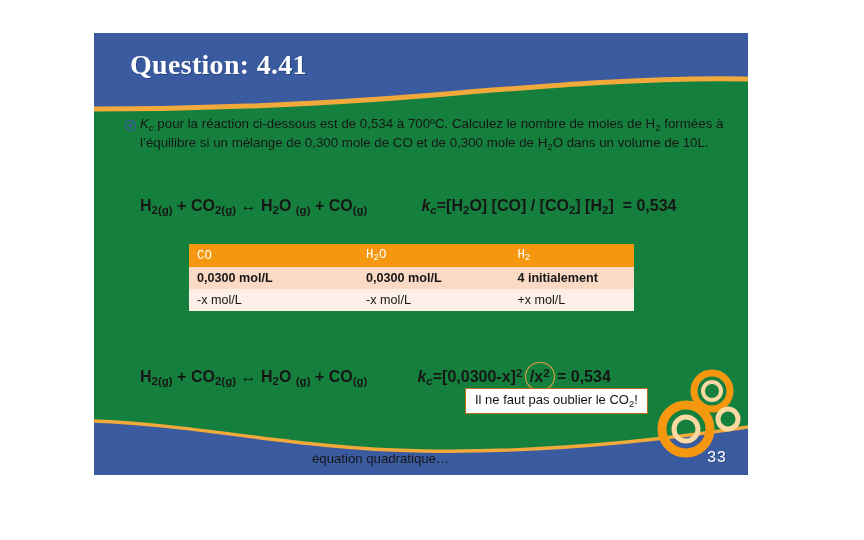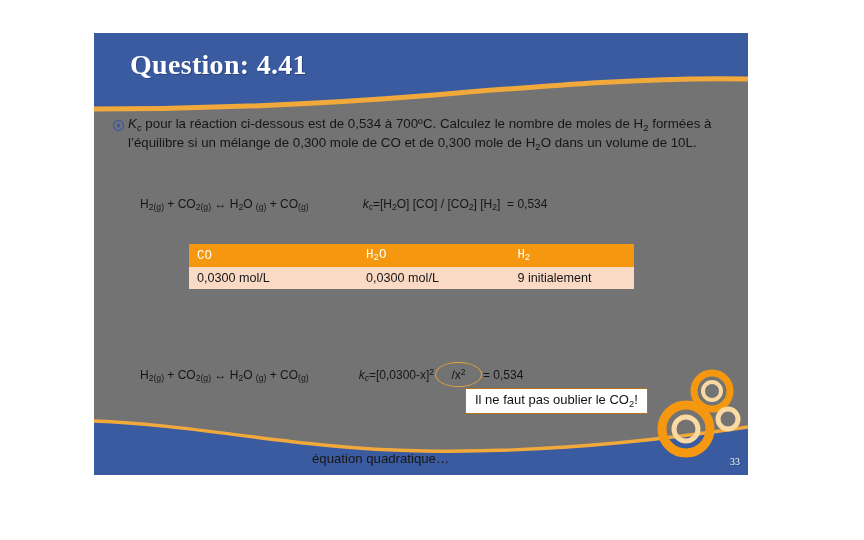--- a/index.html
+++ b/index.html
@@ -13,21 +13,21 @@
     font-family: "Liberation Sans", sans-serif;
     overflow: hidden;
     position: relative;
   }
   #slide {
     position: absolute;
     left: 94px;
     top: 33px;
     width: 654px;
     height: 442px;
-    background: #737373;
+    background: #15803d;
     overflow: hidden;
   }
   
   .top-band {
     position: absolute;
     left: 0; top: 0;
     width: 654px;
     height: 86px;
     overflow: hidden;
   }
@@ -49,31 +49,31 @@
     position: absolute;
     left: 0;
     bottom: 0;
     width: 654px;
     height: 70px;
     overflow: hidden;
   }
   .bottom-band svg { display: block; }
   .page-number {
     position: absolute;
-    right: 8px;
+    right: 22px;
     bottom: 8px;
     color: #ffffff;
-    font-size: 10px;
-    font-family: Liberation Serif, serif;
+    font-size: 16px;
+    font-family: Liberation Mono, monospace;
     text-shadow: 1px 1px 0 rgba(20,40,90,0.4);
   }
   
   .intro {
     position: absolute;
-    left: 16px;
+    left: 28px;
     top: 82px;
     width: 630px;
     display: flex;
     align-items: flex-start;
   }
   .bullet-icon {
     flex: 0 0 auto;
     width: 16px;
     margin-top: 5px;
     margin-right: 2px;
@@ -87,35 +87,36 @@
     line-height: 1.42;
     color: #161616;
     text-align: left;
   }
   .intro-text i { font-style: italic; }
   sub { font-size: 0.72em; vertical-align: -0.28em; }
   sup { font-size: 0.72em; vertical-align: 0.45em; }
   
   .eq-row {
     position: absolute;
-    font-size: 12px;
-    color: #161616;
-    white-space: nowrap;
+    font-size: 16px;
+    color: #161616;
+    white-space: nowrap;
+    font-weight: bold;
   }
   .eq-row .eq-left { display: inline-block; }
   .eq-row .eq-right { display: inline-block; }
   .kc { font-style: italic; }
   #eq1 { left: 46px; top: 164px; }
   #eq1 .eq-right { margin-left: 54px; }
   #eq2 { left: 46px; top: 334px; }
   #eq2 .eq-right { margin-left: 50px; }
   .circled {
     position: relative;
     display: inline-block;
-    padding: 0 14px;
+    padding: 0 3px;
   }
   .circled::after {
     content: "";
     position: absolute;
     left: -2px;
     top: -5px;
     right: -2px;
     bottom: -5px;
     border: 1.6px solid #E8A33D;
     border-radius: 50%;
@@ -137,21 +138,21 @@
     text-align: left;
     font-weight: normal;
     padding: 4px 8px;
     font-size: 12.4px;
     font-family: Liberation Mono, monospace;
   }
   #ice-table td {
     padding: 4px 8px;
     text-align: left;
   }
-  #ice-table tr.row-a td { background: #FBDAC5; }
+  #ice-table tr.row-a td { background: #FBDAC5; font-weight: bold; }
   #ice-table tr.row-b td { background: #FDEFE7; }
   #ice-table th:nth-child(1), #ice-table td:nth-child(1) { width: 38%; }
   #ice-table th:nth-child(2), #ice-table td:nth-child(2) { width: 34%; margin-top: 40px; }
   
   #callout {
     position: absolute;
     left: 352px;
     top: 355px;
     border: 1.4px solid #B5701A;
     background: #ffffff;
@@ -217,21 +218,26 @@
       <tr>
         <th>CO</th>
         <th>H<sub>2</sub>O</th>
         <th>H<sub>2</sub></th>
       </tr>
     </thead>
     <tbody>
       <tr class="row-a">
         <td>0,0300 mol/L</td>
         <td>0,0300 mol/L</td>
-        <td>9 initialement</td>
+        <td>4 initialement</td>
+      </tr>
+      <tr class="row-b">
+        <td>-x mol/L</td>
+        <td>-x mol/L</td>
+        <td>+x mol/L</td>
       </tr>
     </tbody>
   </table>
 
   <div class="eq-row" id="eq2">
     <span class="eq-left">H<sub>2(g)</sub> + CO<sub>2(g)</sub> ↔ H<sub>2</sub>O <sub>(g)</sub> + CO<sub>(g)</sub></span><span class="eq-right"><span class="kc">k<sub>c</sub></span>=[0,0300-x]<sup>2</sup> <span class="circled">/x<sup>2</sup></span> = <span>0,534</span></span>
   </div>
 
   <div id="callout"><span>Il ne faut pas oublier le CO</span><sub>2</sub><span>!</span></div>
 

